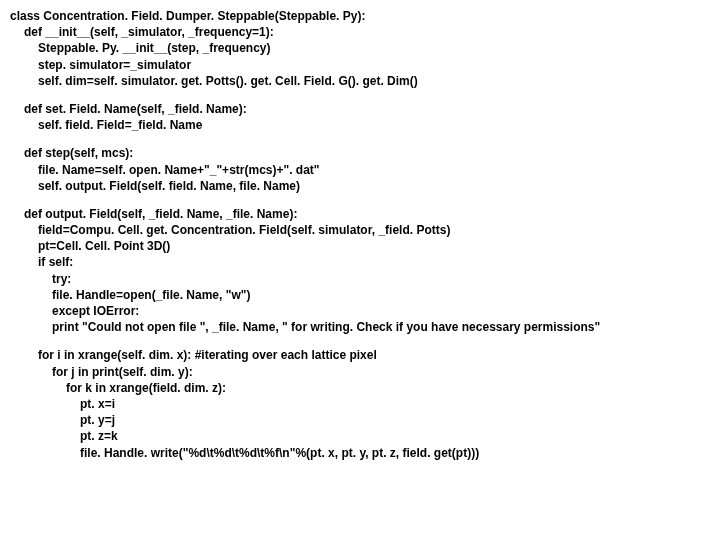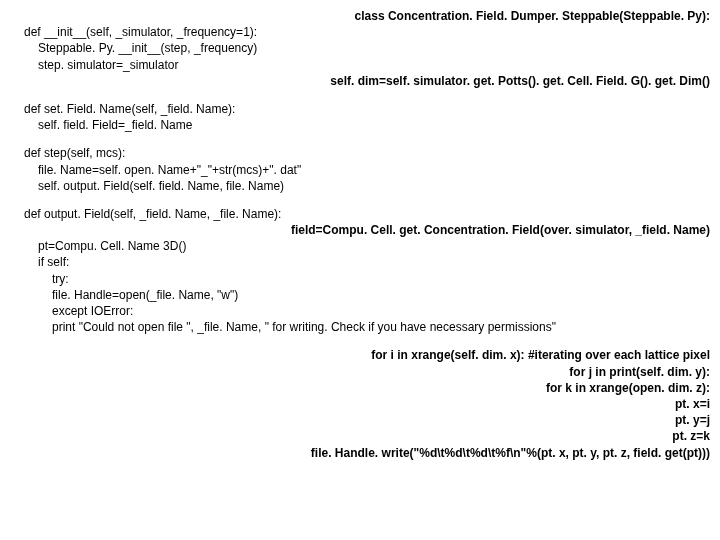--- a/index.html
+++ b/index.html
@@ -6,22 +6,22 @@
     margin: 0;
     padding: 8px 10px;
     background: #fff;
     font-family: Arial, Helvetica, sans-serif;
     font-size: 12px;
     line-height: 1.35;
     color: #000;
     width: 720px;
     box-sizing: border-box;
   }
-  .line { white-space: pre; }
-  .bold { font-weight: bold; text-align: right; }
+  .line { white-space: pre; font-weight: bold; }
+  .bold { font-weight: bold; }
   .i1 { padding-left: 14px; }
   .i2 { padding-left: 28px; }
   .i3 { padding-left: 42px; }
   .i4 { padding-left: 56px; }
   .i5 { padding-left: 70px; }
   .gap { height: 12px; }
 </style>
 </head>
 <body>
 
@@ -32,27 +32,27 @@
 <div class="line i2 bold">self. dim=self. simulator. get. Potts(). get. Cell. Field. G(). get. Dim()</div>
 <div class="gap"></div>
 <div class="line i1">def set. Field. Name(self, _field. Name):</div>
 <div class="line i2">self. field. Field=_field. Name</div>
 <div class="gap"></div>
 <div class="line i1">def step(self, mcs):</div>
 <div class="line i2">file. Name=self. open. Name+"_"+str(mcs)+". dat"</div>
 <div class="line i2">self. output. Field(self. field. Name, file. Name)</div>
 <div class="gap"></div>
 <div class="line i1">def output. Field(self, _field. Name, _file. Name):</div>
-<div class="line i2 bold">field=Compu. Cell. get. Concentration. Field(over. simulator, _field. Name)</div>
-<div class="line i2">pt=Compu. Cell. Name 3D()</div>
+<div class="line i2 bold">field=Compu. Cell. get. Concentration. Field(self. simulator, _field. Potts)</div>
+<div class="line i2">pt=Cell. Cell. Point 3D()</div>
 <div class="line i2">if self:</div>
 <div class="line i3">try:</div>
 <div class="line i3">file. Handle=open(_file. Name, "w")</div>
 <div class="line i3">except IOError:</div>
 <div class="line i3">print "Could not open file ", _file. Name, " for writing. Check if you have necessary permissions"</div>
 <div class="gap"></div>
 <div class="line i2 bold">for i in xrange(self. dim. x): #iterating over each lattice pixel</div>
 <div class="line i3 bold">for j in print(self. dim. y):</div>
-<div class="line i4 bold">for k in xrange(open. dim. z):</div>
+<div class="line i4 bold">for k in xrange(field. dim. z):</div>
 <div class="line i5 bold">pt. x=i</div>
 <div class="line i5 bold">pt. y=j</div>
 <div class="line i5 bold">pt. z=k</div>
 <div class="line i5 bold">file. Handle. write("%d\t%d\t%d\t%f\n"%(pt. x, pt. y, pt. z, field. get(pt)))</div>
 
 </body></html>

